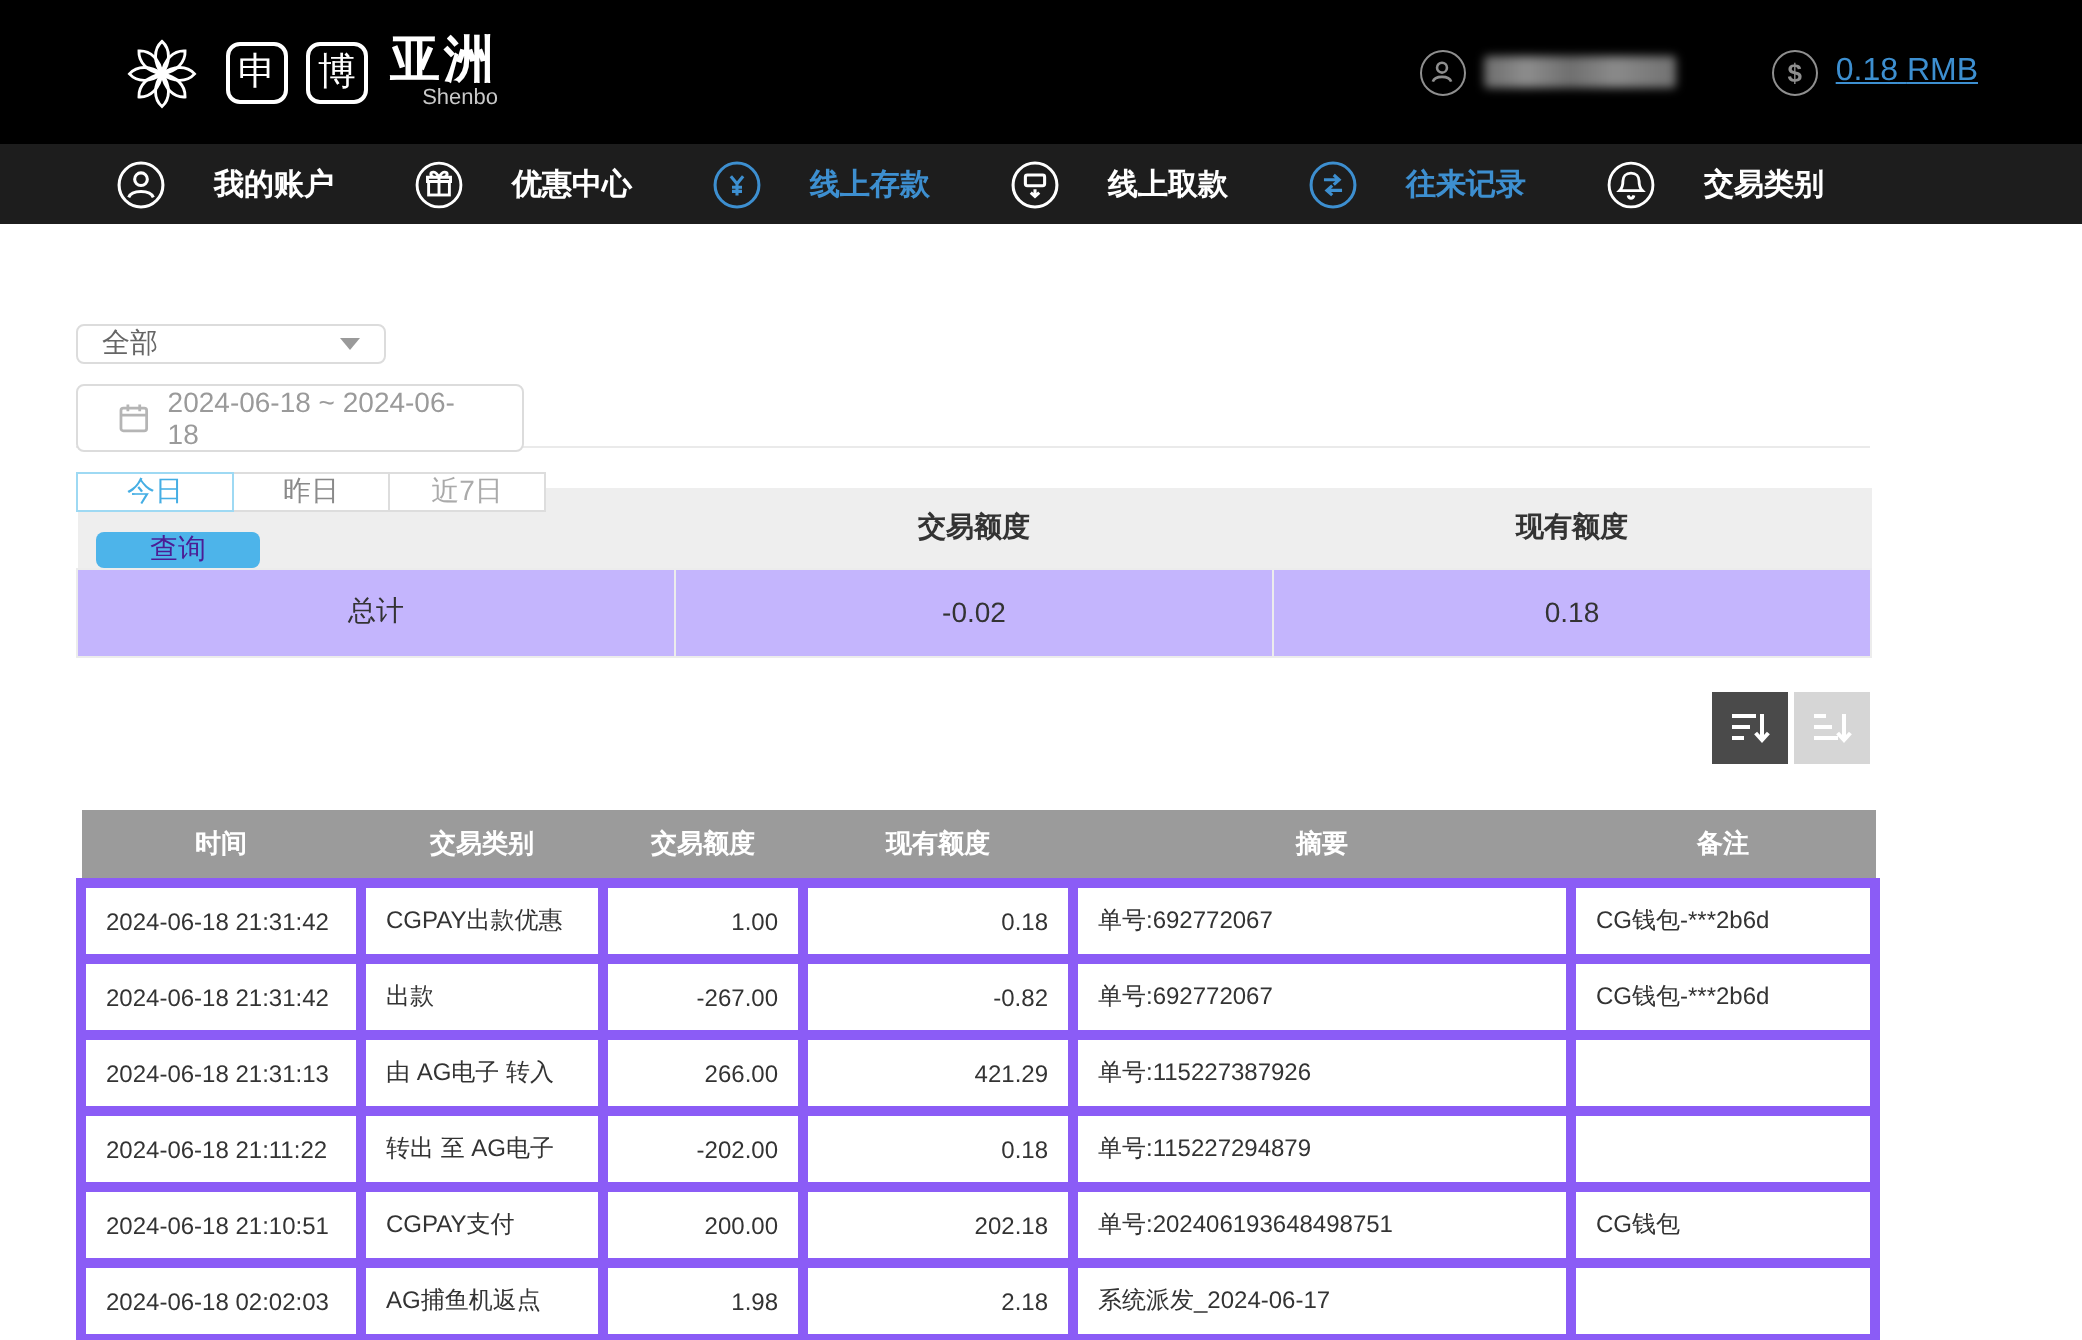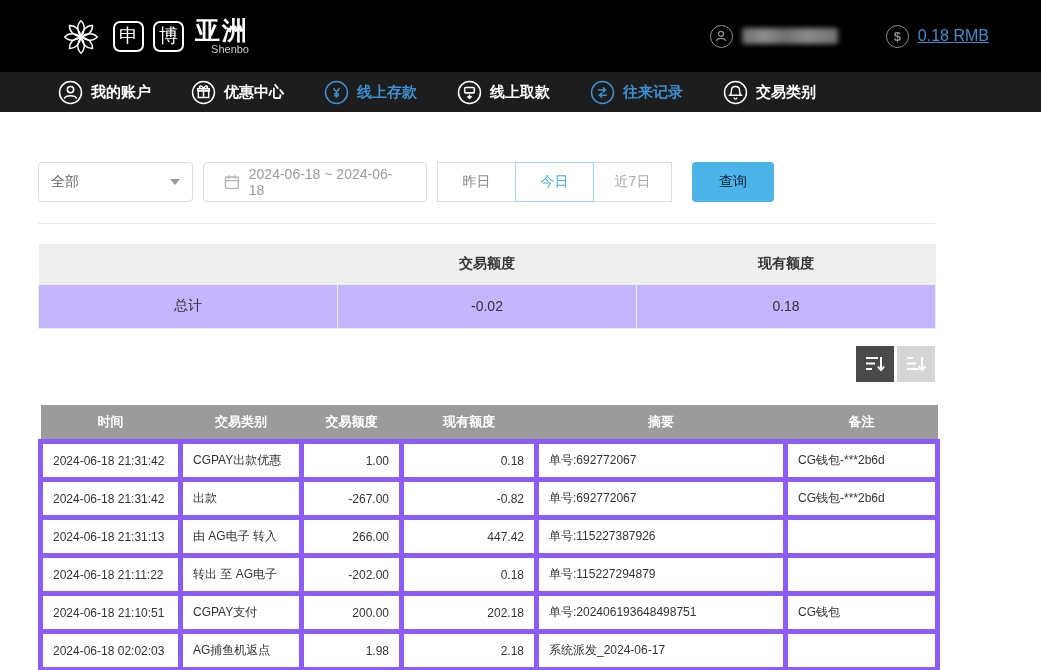--- a/index.html
+++ b/index.html
@@ -24,45 +24,45 @@
     font-size:13px; font-weight:bold; flex:none; }
   .round-icon svg { display:block; }
   .blur-name { width:96px; height:16px; border-radius:2px;
     background:linear-gradient(90deg,#6c6c6c,#8d8d8d 22%,#6f6f6f 45%,#8a8a8a 68%,#717171 100%);
     filter:blur(2.5px); }
   .balance-text { color:#3d8fd0; font-size:16px;text-decoration:underline; }
 
   
   .navbar { height:40px; background:#1d1d1d; display:flex; align-items:center;
     padding-left:58px; gap:40px; }
-  .nav-item { display:flex; align-items:center; gap:8px; color:#fff; font-size:15px;
+  .nav-item { display:flex; align-items:center; gap:24px; color:#fff; font-size:15px;
     font-weight:bold; cursor:pointer; }
   .nav-item.active { color:#3d8fd0; }
   .nav-item svg { display:block; }
 
   
   .content { width:897px; margin:50px 0 0 38px; }
 
-  .filter-row { display:flex; align-items:stretch; height:40px; gap:10px; }
+  .filter-row { display:flex; align-items:stretch; height:40px; gap:10px;flex-direction:column; }
   .select-box { width:155px; border:1px solid #dcdcdc; border-radius:4px;
     display:flex; align-items:center; justify-content:space-between;
     padding:0 12px; color:#666; font-size:14px; cursor:pointer; background:#fff; }
   .caret { width:0; height:0; border-left:5px solid transparent;
     border-right:5px solid transparent; border-top:6px solid #9a9a9a; }
   .date-box { width:224px; border:1px solid #dcdcdc; border-radius:4px;
     display:flex; align-items:center; gap:9px; padding:0 20px; color:#9a9a9a;
     font-size:14px; cursor:pointer; background:#fff; }
   .btn-group { display:flex; }
   .quick-btn { width:79px; border:1px solid #ddd; background:#fff; color:#aaa;
     font-size:14px; font-family:inherit; cursor:pointer; margin-left:-1px; }
   .quick-btn:first-child { margin-left:0; }
   .quick-btn.mid { color:#8a8a8a; }
   .quick-btn.active { color:#45aee4; border-color:#9ed9f3; position:relative; z-index:1; }
   .search-btn { width:82px; margin-left:10px; background:#4db4ea; border:none;
-    color:#0f172a; font-size:14px; font-family:inherit; border-radius:4px; cursor:pointer; }
+    color:#4c1d95; font-size:14px; font-family:inherit; border-radius:4px; cursor:pointer; }
 
   .divider { border-top:1px solid #eaeaea; margin:21px 0 20px; }
 
   
   table { border-collapse:collapse; width:897px; table-layout:fixed; }
   .summary-table thead th { background:#eeeeee; height:40px; font-size:14px;
     color:#333; font-weight:bold; text-align:center; }
   .summary-table tbody td { height:44px; border:1px solid #ececec; font-size:14px;
     color:#333; text-align:center; background:#c4b5fd; }
 
@@ -183,22 +183,22 @@
       <span class="caret"></span>
     </div>
     <div class="date-box">
       <svg width="16" height="16" viewBox="0 0 16 16" fill="none" stroke="#b5b5b5" stroke-width="1.4">
         <rect x="1.5" y="3" width="13" height="11.5" rx="1.2"></rect>
           <path d="M1.5 6.6h13 M5 1.2v3.4 M11 1.2v3.4"></path>
       </svg>
       <span>2024-06-18 ~ 2024-06-18</span>
     </div>
     <div class="btn-group">
+      <button class="quick-btn active">今日</button>
       <button class="quick-btn mid">昨日</button>
-      <button class="quick-btn active">今日</button>
       <button class="quick-btn">近7日</button>
     </div>
     <button class="search-btn">查询</button>
   </div>
 
   <div class="divider"></div>
 
   <table class="summary-table">
     <colgroup>
         <col style="width:299px">
@@ -267,21 +267,21 @@
         <td class="al">出款</td>
         <td class="ar">-267.00</td>
         <td class="ar">-0.82</td>
         <td class="al">单号:692772067</td>
         <td class="al">CG钱包-***2b6d</td>
       </tr>
       <tr>
         <td class="al">2024-06-18 21:31:13</td>
         <td class="al">由 AG电子 转入</td>
         <td class="ar">266.00</td>
-        <td class="ar">447.42</td>
+        <td class="ar">421.29</td>
         <td class="al">单号:115227387926</td>
         <td class="al"></td>
       </tr>
       <tr>
         <td class="al">2024-06-18 21:11:22</td>
         <td class="al">转出 至 AG电子</td>
         <td class="ar">-202.00</td>
         <td class="ar">0.18</td>
         <td class="al">单号:115227294879</td>
         <td class="al"></td>

